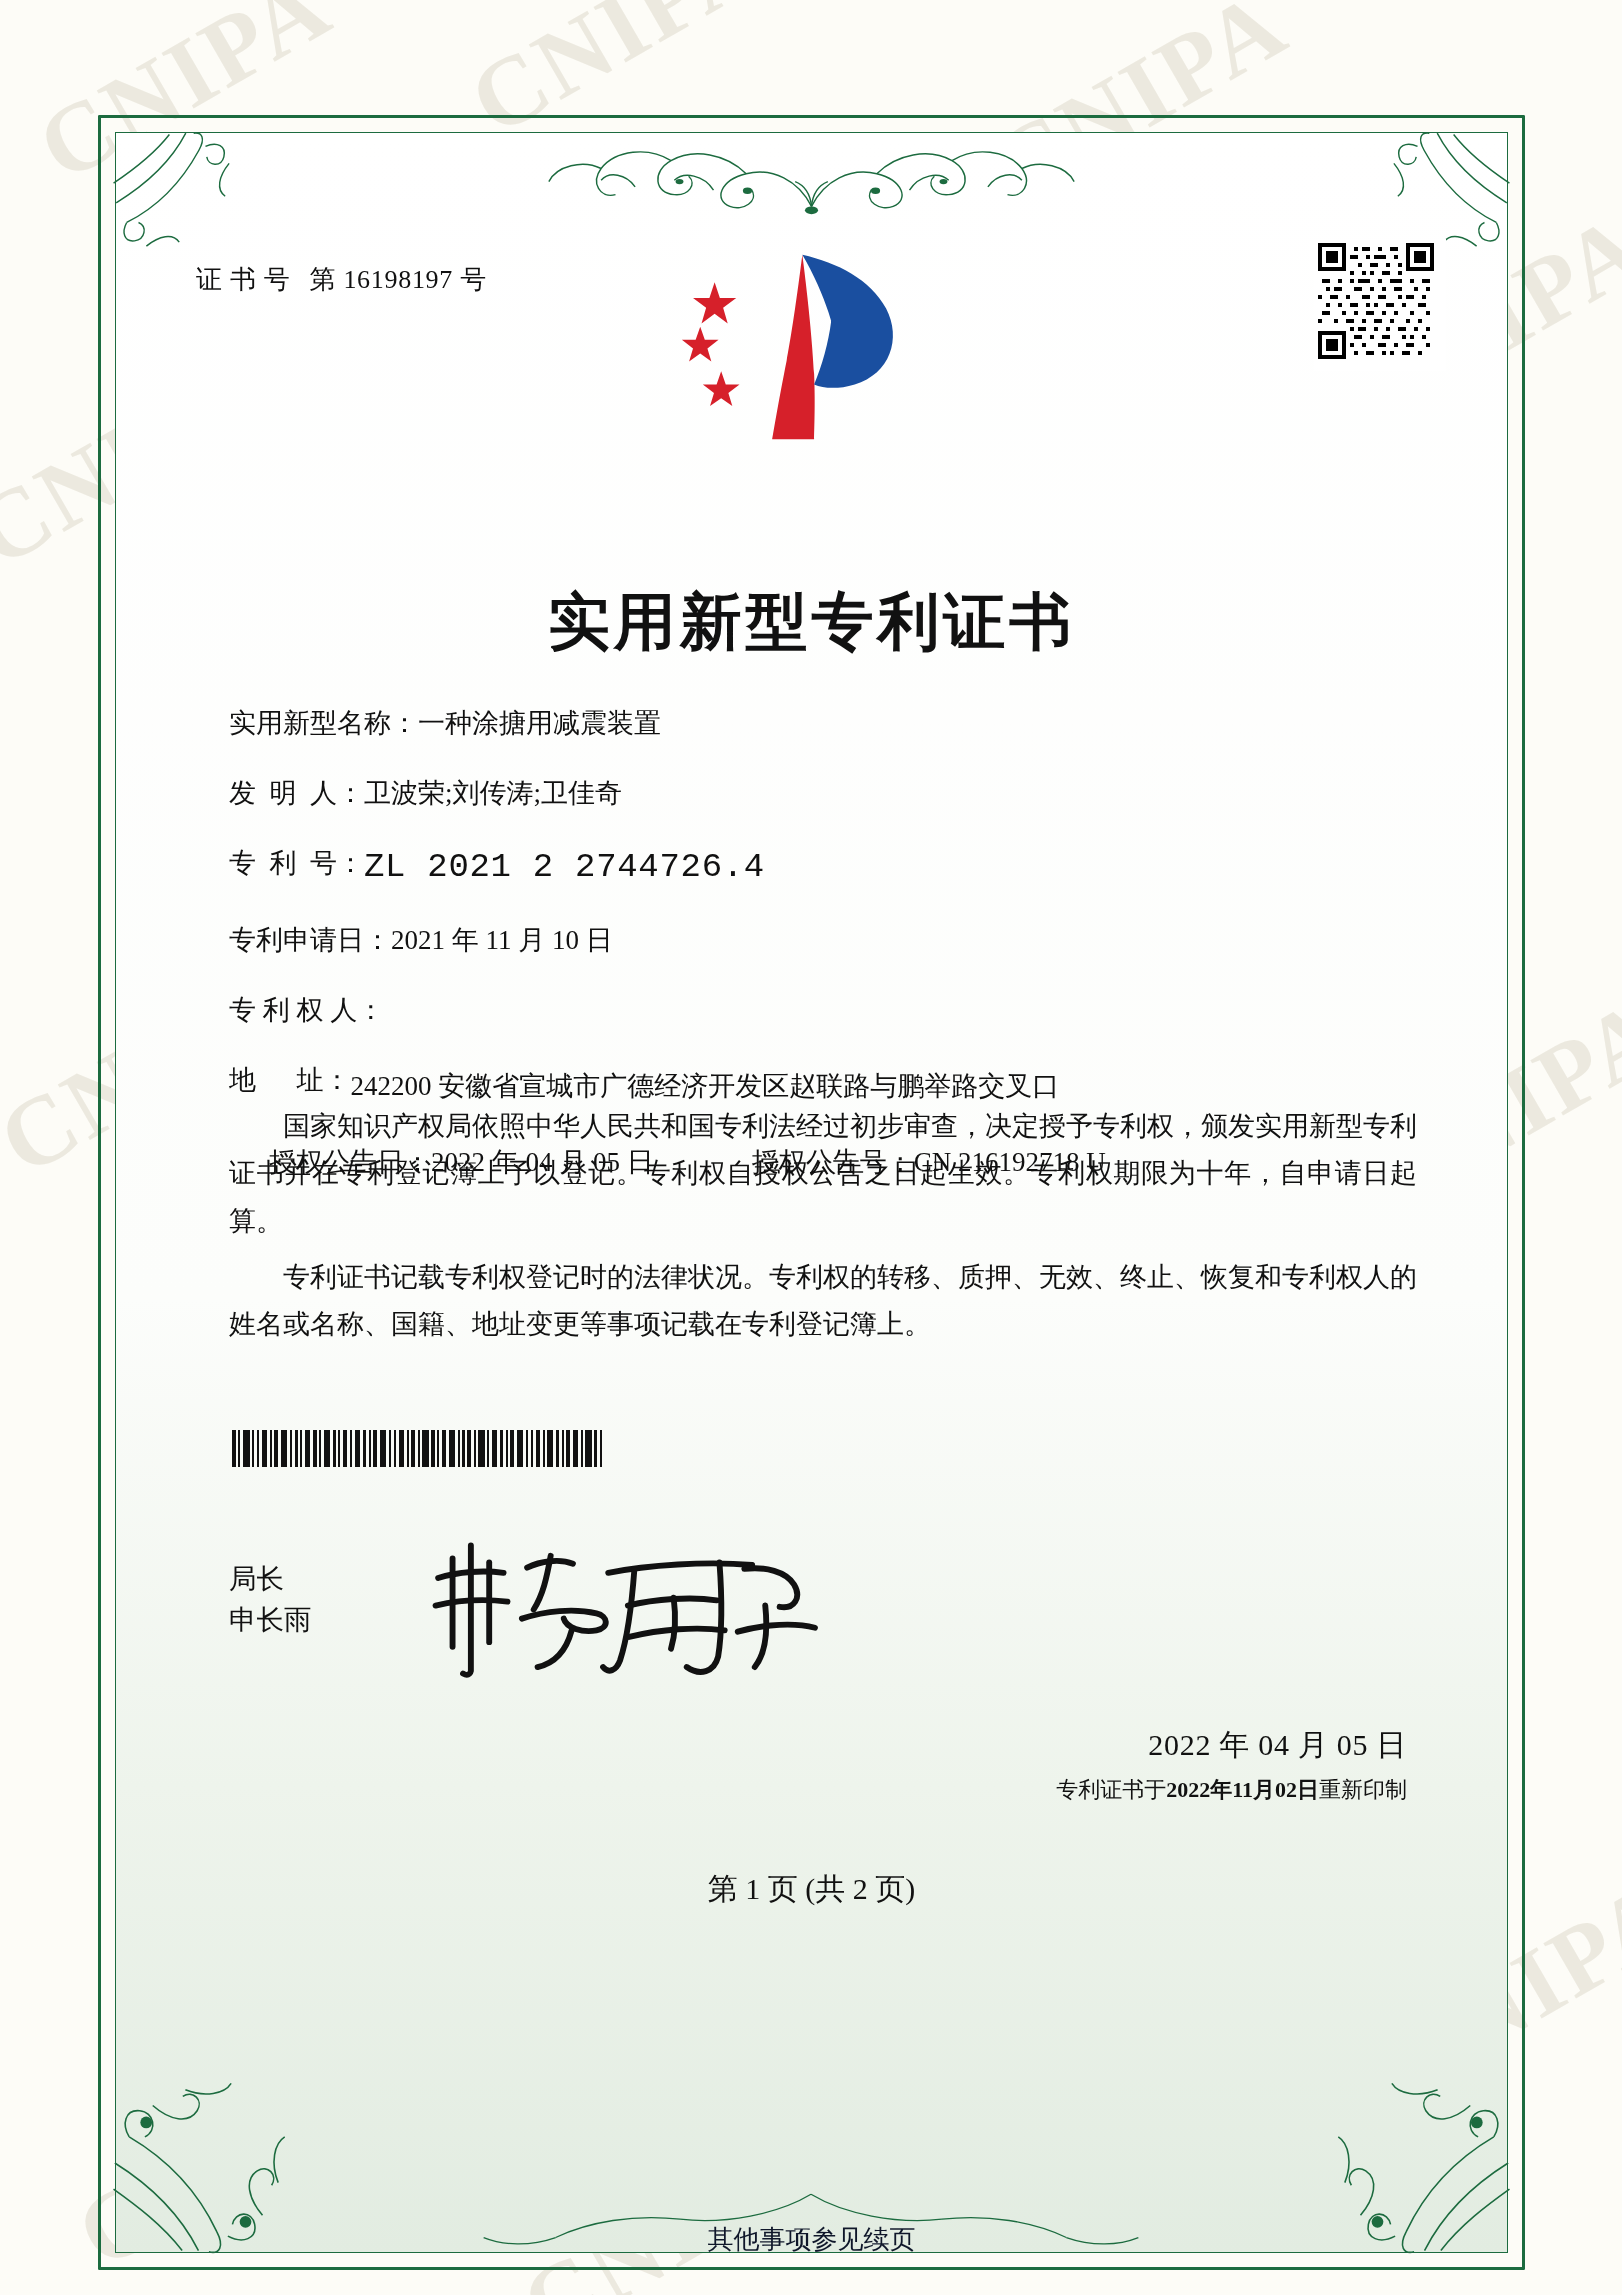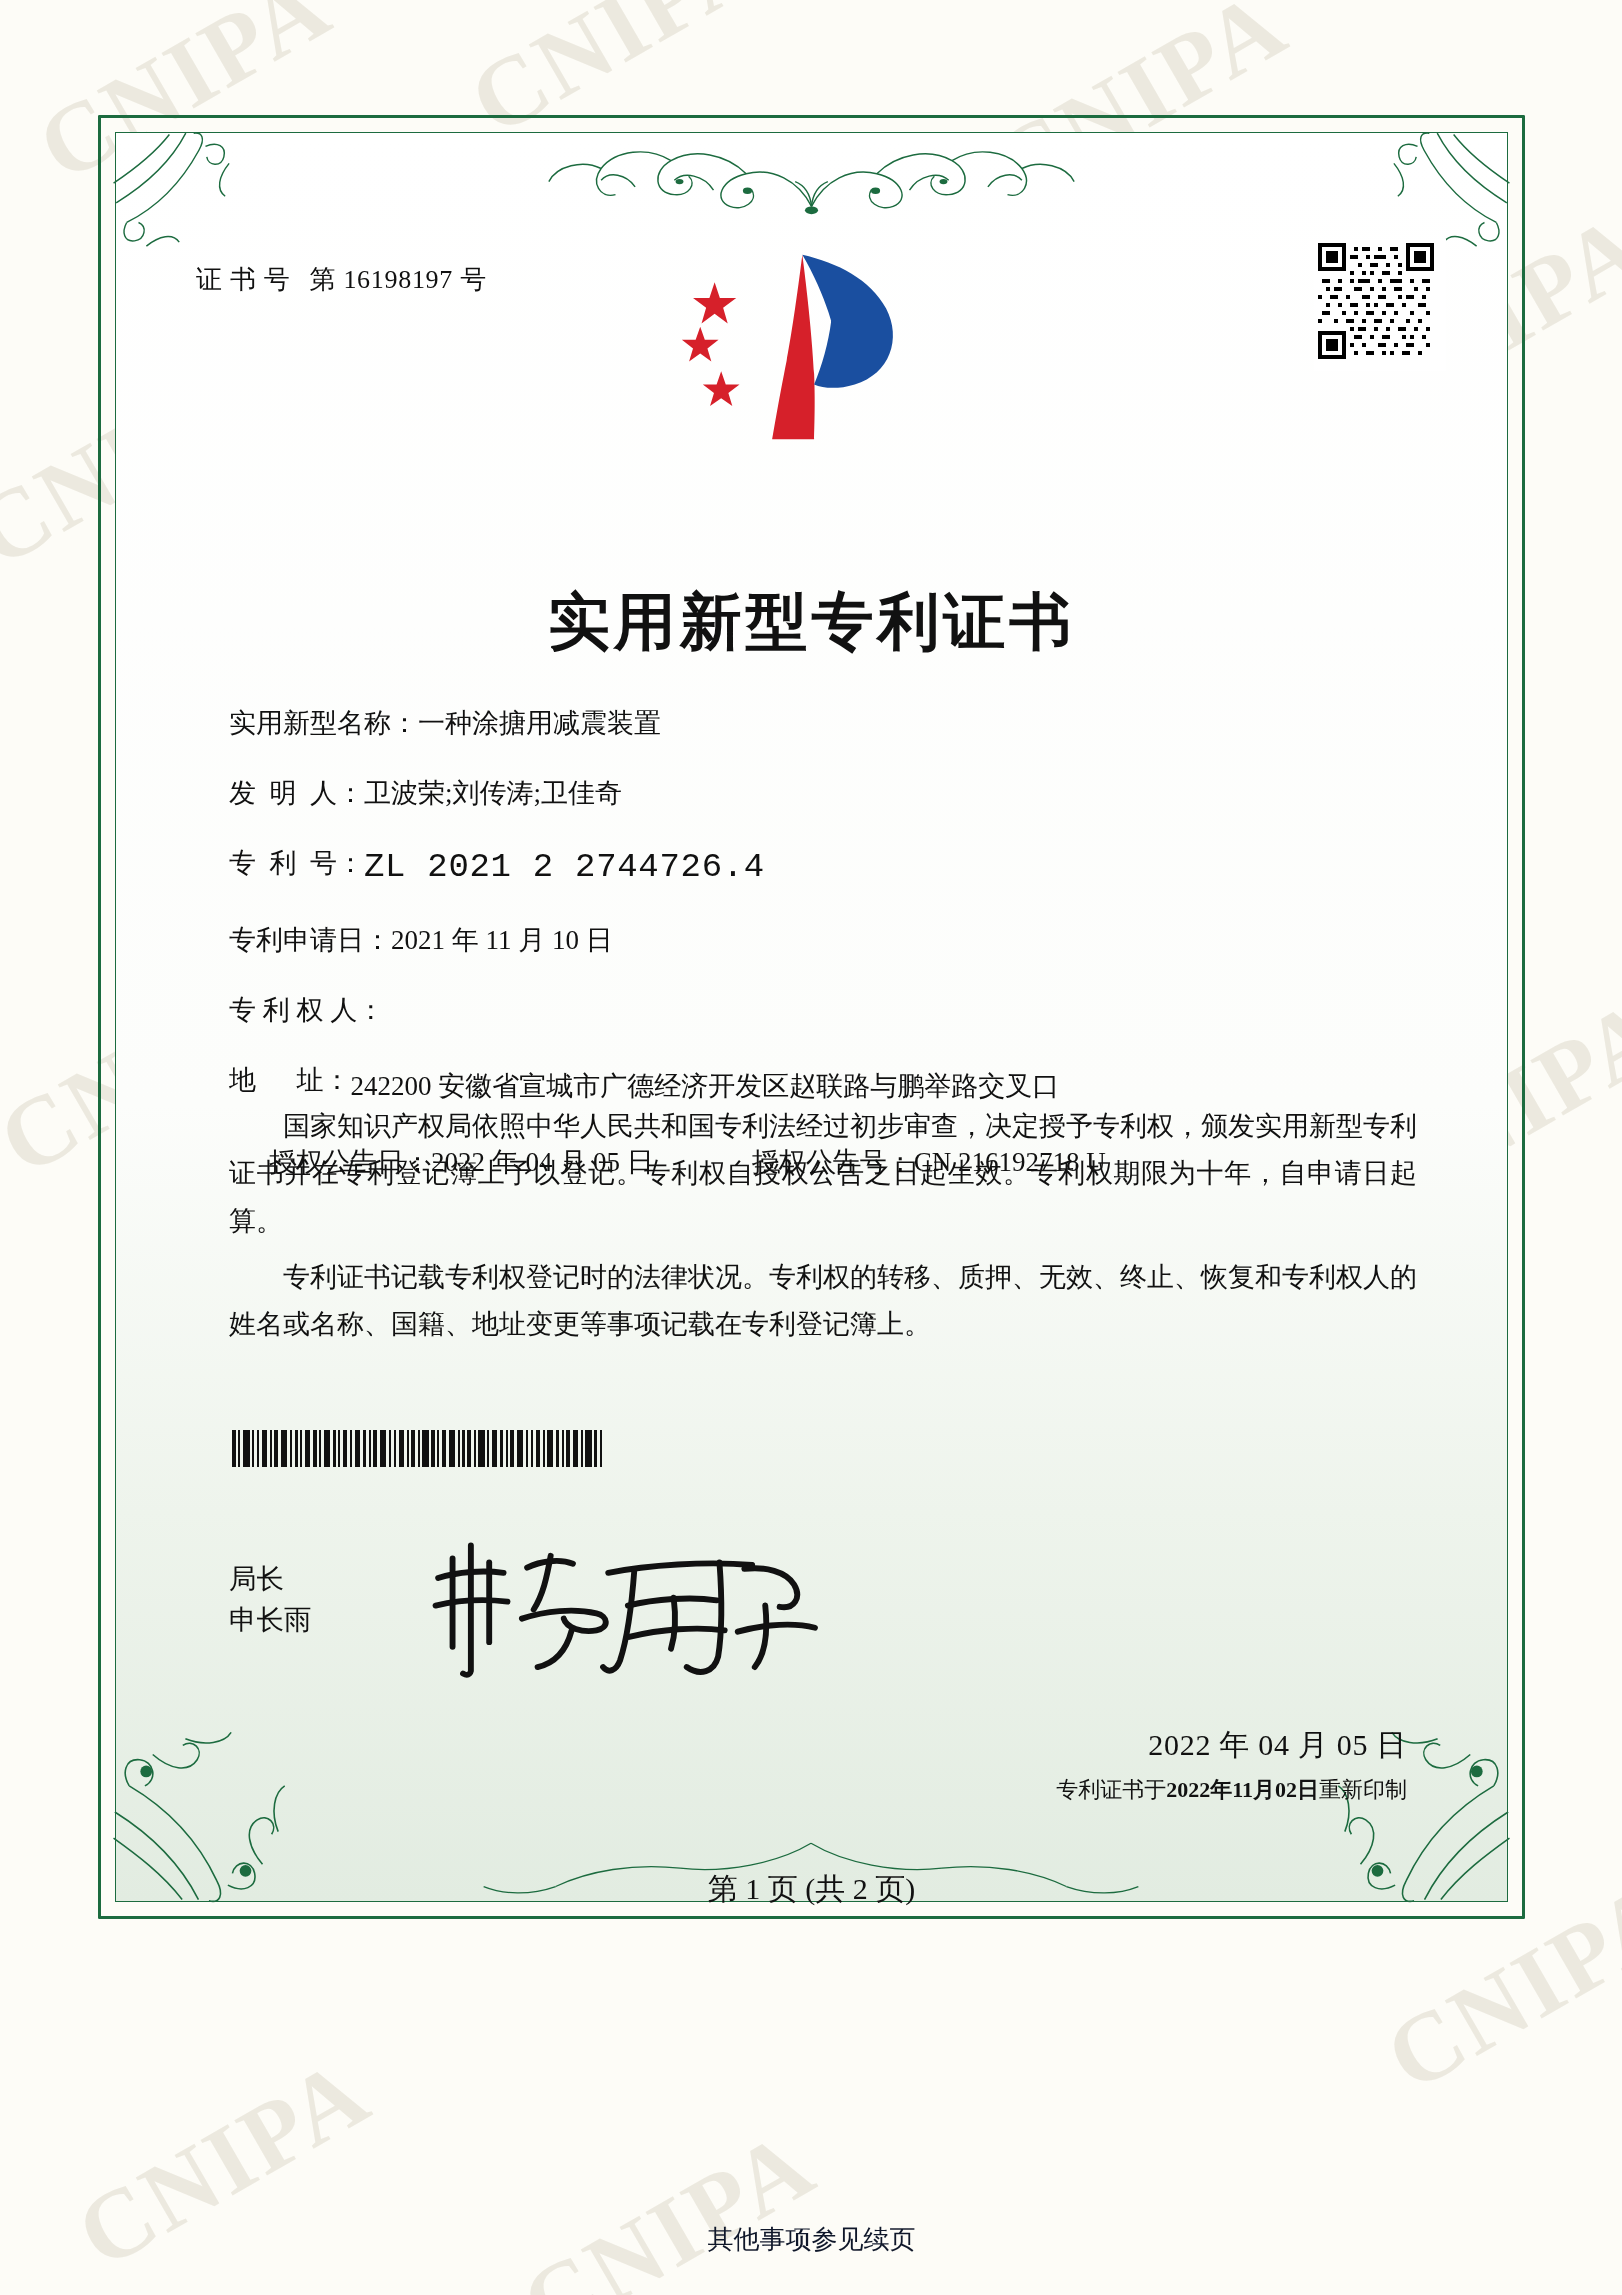--- a/index.html
+++ b/index.html
@@ -32,21 +32,21 @@
     white-space: nowrap;
     letter-spacing: 2.6px;
   }
 
   
   .cert {
     position: absolute;
     left: 98px;
     top: 115px;
     width: 1427px;
-    height: 1804px;
+    height: 2155px;
     z-index: 2;
   }
   .frame-outer {
     position: absolute;
     inset: 0;
     border: 3.3px solid #1c6b3f;
     border-radius: 1.3px;
   }
   .frame-inner {
     position: absolute;

